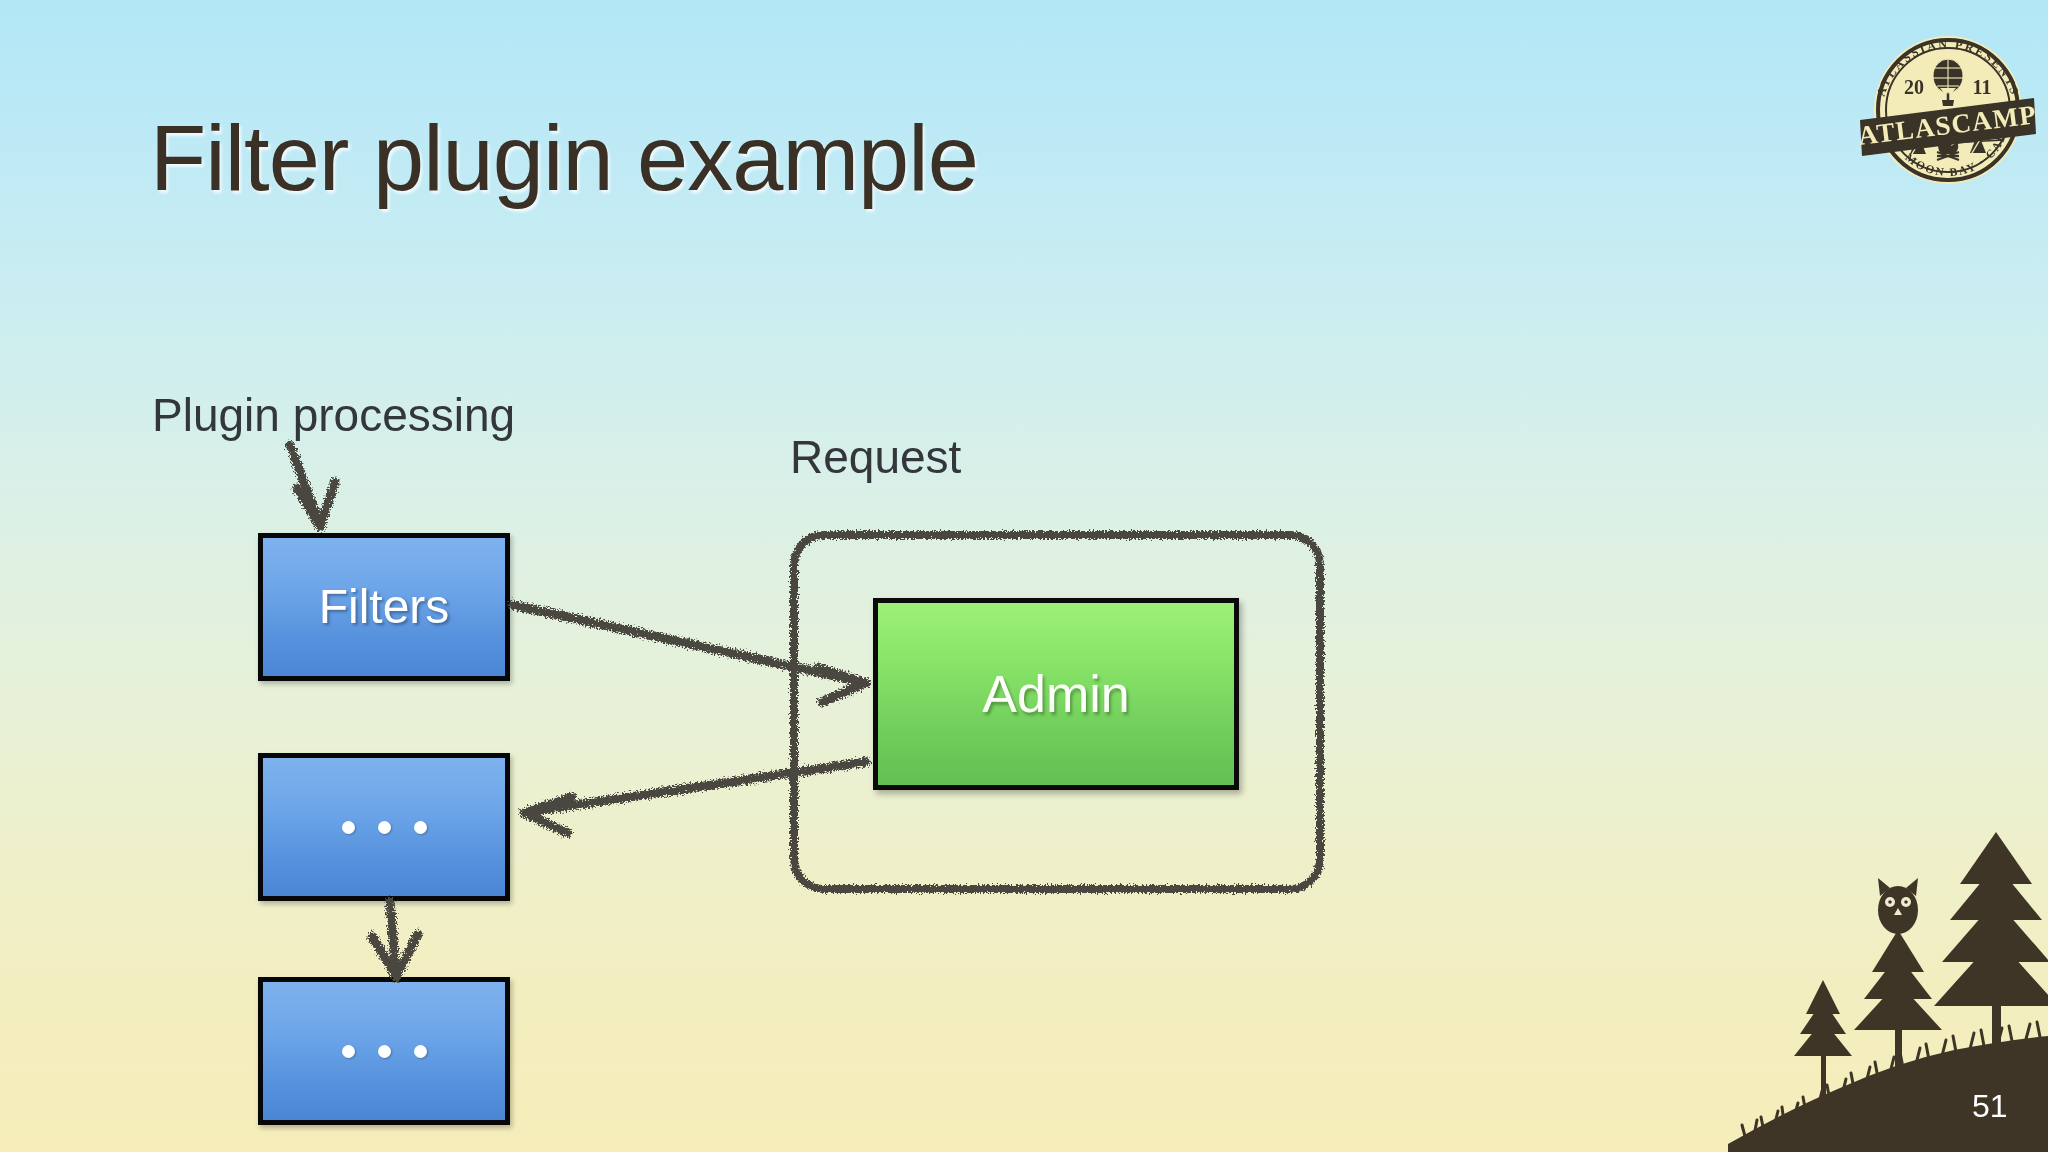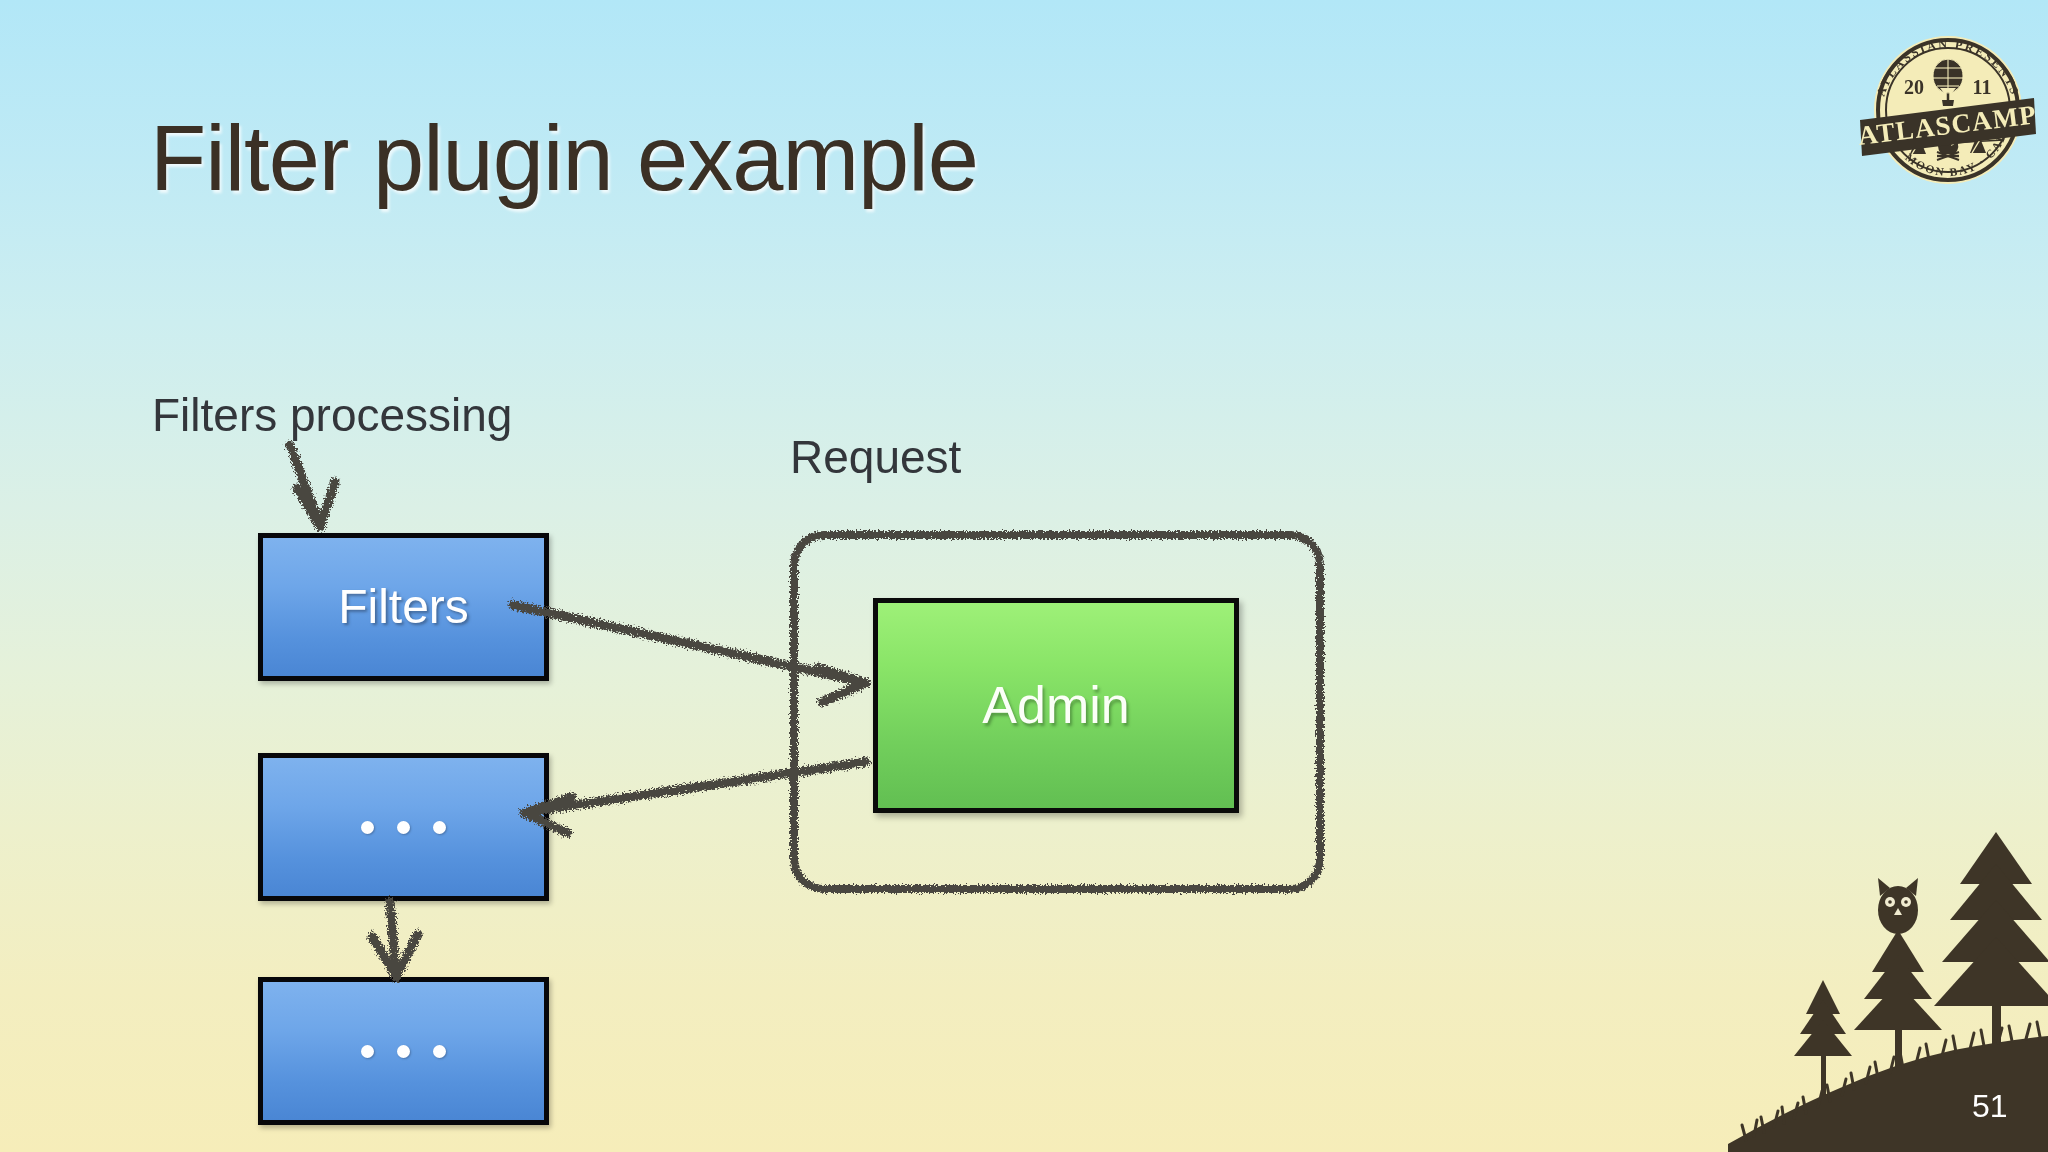--- a/index.html
+++ b/index.html
@@ -49,21 +49,21 @@
     color: #33363b;
     white-space: nowrap;
     line-height: 1;
   }
   #label-request { left: 152px; top: 392px; }
   #label-plugin  { left: 790px; top: 434px; }
 
   
   .flow-box {
     position: absolute;
-    width: 291px;
+    width: 252px;
     height: 148px;
     border: 5px solid #07070a;
     background: linear-gradient(to bottom, #7eb2ee 0%, #6ea6e9 35%, #5692dd 72%, #4a86d4 100%);
     box-shadow: 2px 3px 5px rgba(0,0,0,0.26);
     display: flex;
     align-items: center;
     justify-content: center;
   }
   .flow-box-label {
     font-size: 48px;
@@ -99,21 +99,21 @@
     height: 378px;
   }
   #plugin-container svg { display: block; width: 100%; height: 100%; }
 
   
   #box-admin-filter {
     position: absolute;
     left: 873px;
     top: 598px;
     width: 366px;
-    height: 215px;
+    height: 192px;
     border: 5px solid #0a0a0a;
     background: linear-gradient(to bottom, #9ef078 0%, #8ae568 30%, #72cf5c 68%, #62bf52 100%);
     box-shadow: 3px 4px 6px rgba(0,0,0,0.28);
     display: flex;
     flex-direction: row;
     align-items: center;
     justify-content: center;
     gap: 4px;
   }
   .admin-line {
@@ -216,21 +216,21 @@
         <line x1="101" y1="130" x2="79" y2="138" stroke="#3a3328" stroke-width="2"></line>
       </g>
 
       <g>
         <polygon points="2,98 176,76 178,112 4,134" fill="#3a3328"></polygon>
         <text x="90" y="112" font-family="'Liberation Serif', serif" font-size="27" font-weight="bold" fill="#f4ecb8" text-anchor="middle" letter-spacing="1.2" transform="rotate(-7 90 108)">ATLASCAMP</text>
       </g>
     </svg>
   </div>
 
-  <div class="diagram-label" id="label-request">Filters processing</div>
+  <div class="diagram-label" id="label-request">Plugin processing</div>
 
   <div class="diagram-label" id="label-plugin">Request</div>
 
   <div id="plugin-container">
     <svg viewBox="0 0 550 378" xmlns="http://www.w3.org/2000/svg">
       <defs>
         <filter id="roughEdge" x="-12%" y="-12%" width="124%" height="124%">
           <feTurbulence type="fractalNoise" baseFrequency="0.55" numOctaves="4" seed="7" result="noise"></feTurbulence>
           <feDisplacementMap in="SourceGraphic" in2="noise" scale="7" xChannelSelector="R" yChannelSelector="G"></feDisplacementMap>
         </filter>

